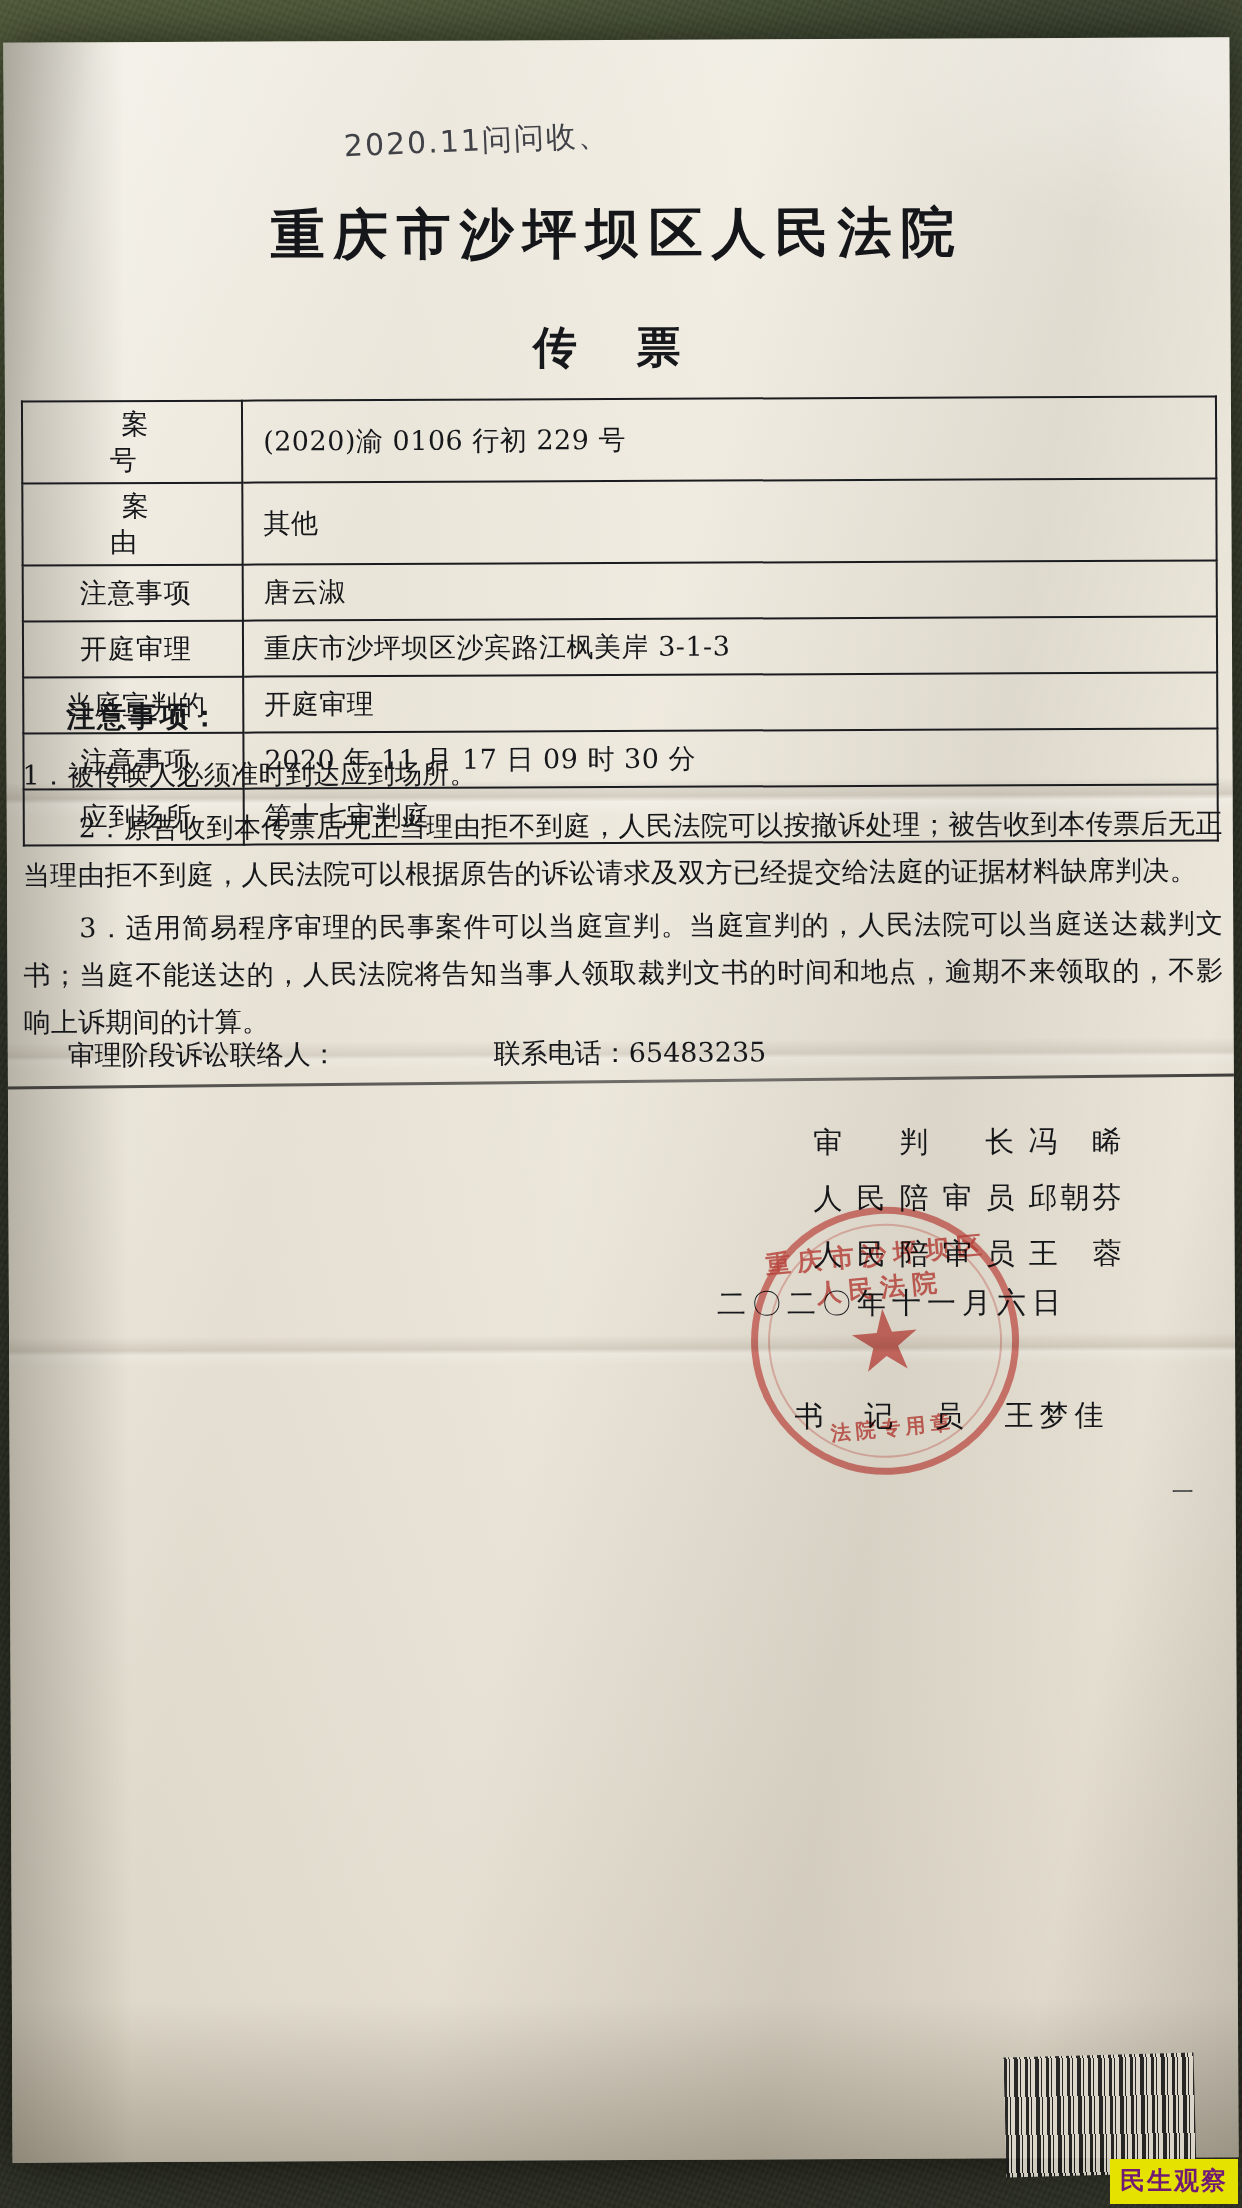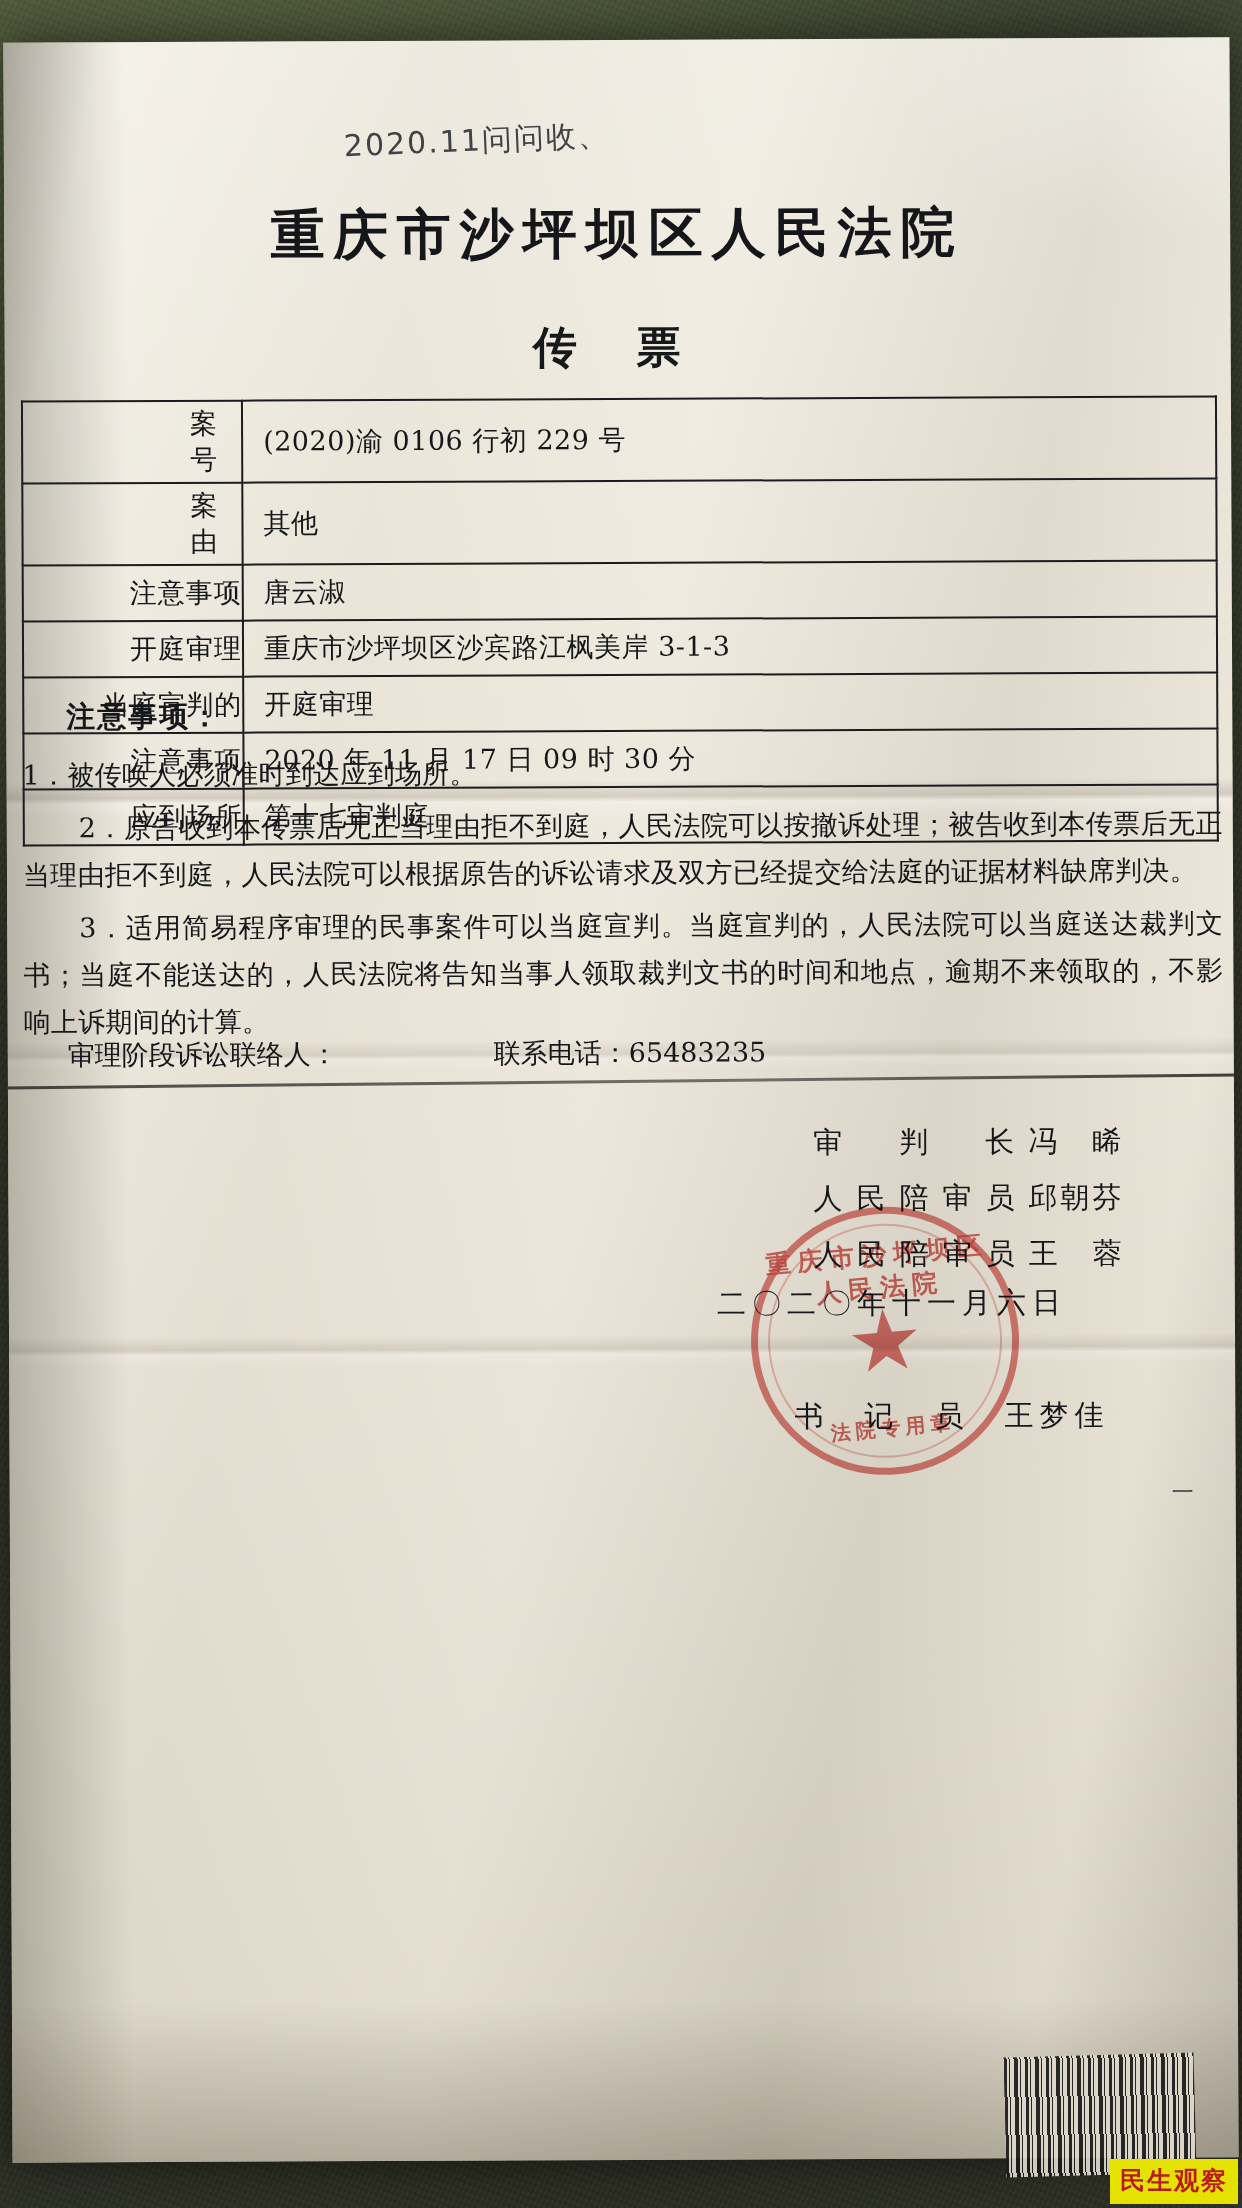--- a/index.html
+++ b/index.html
@@ -123,21 +123,21 @@
   }
   .info-table td {
     border: 2px solid #1b1c1f;
     height: 46px;
     font-size: 27px;
     color: #16171a;
     padding: 4px 0 4px 0;
   }
   .info-table td.label {
     width: 212px;
-    text-align: right;
+    text-align: center;
     letter-spacing: 1px;
     padding-left: 6px;
   }
   .info-table td.label span.sp4 { letter-spacing: 24px; padding-left: 24px; }
   .info-table td.value {
     padding-left: 20px;
     letter-spacing: .5px;
   }
 
   
@@ -281,21 +281,21 @@
       #1b1b1b 10px, #1b1b1b 14px, #ded9cc 14px, #ded9cc 16px,
       #1b1b1b 16px, #1b1b1b 17px, #ded9cc 17px, #ded9cc 21px);
     opacity: .92;
   }
   
   .watermark {
     position: absolute;
     right: 4px;
     bottom: 4px;
     background: #e6e200;
-    color: #b91c1c;
+    color: #701a75;
     font-size: 25px;
     font-weight: bold;
     letter-spacing: 2px;
     padding: 5px 10px 7px 10px;
     font-family: "DejaVu Sans", sans-serif;
   }
 </style>
 </head>
 <body>
 

